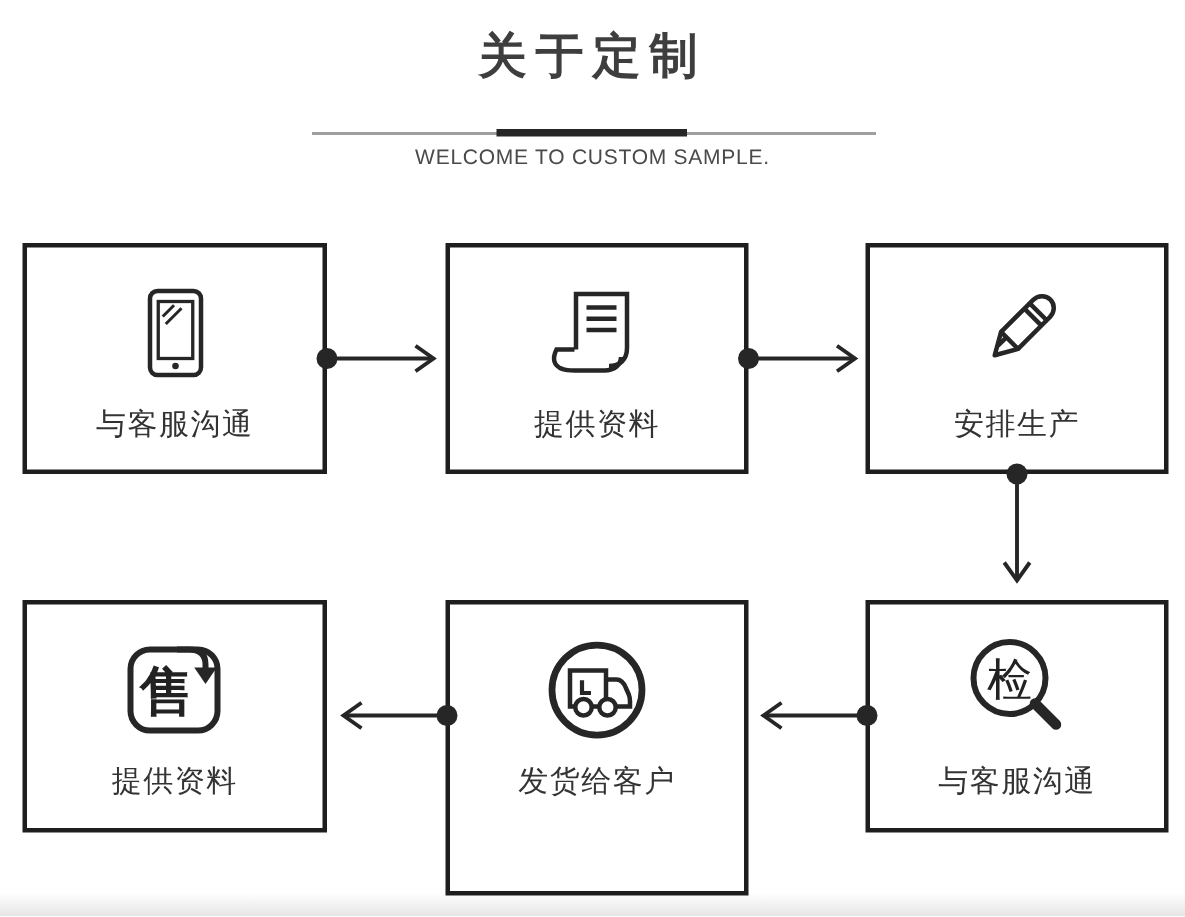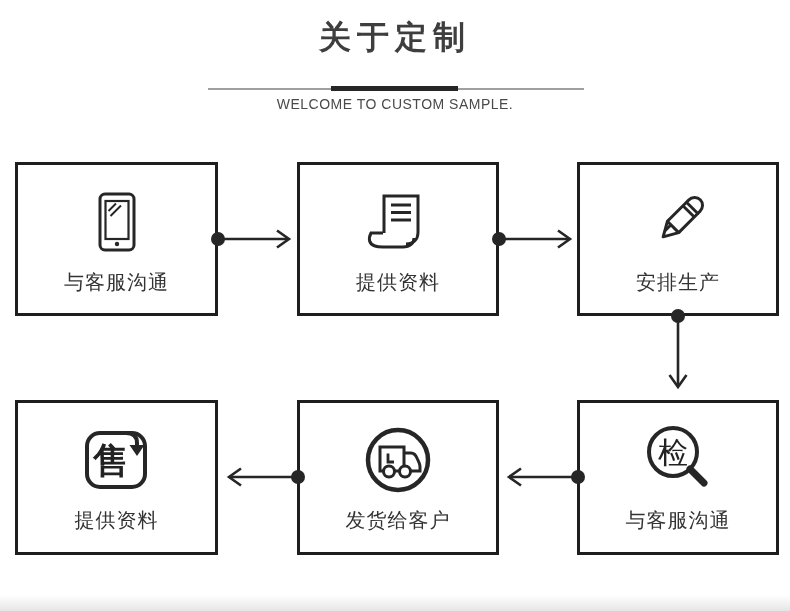--- a/index.html
+++ b/index.html
@@ -49,21 +49,21 @@
     background: #ffffff;
     box-sizing: border-box;
     display: flex;
     flex-direction: column;
     align-items: center;
   }
   .b1 { left: 15px;  top: 162px; width: 203px; }
   .b2 { left: 297px; top: 162px; }
   .b3 { left: 577px; top: 162px; }
   .b4 { left: 15px;  top: 400px; width: 203px; height: 155px; }
-  .b5 { left: 297px; top: 400px; height: 155px; }
+  .b5 { left: 297px; top: 400px; height: 197px; }
   .b6 { left: 577px; top: 400px; height: 155px; }
   .icon-wrap {
     height: 70px;
     margin-top: 22px;
     display: flex;
     align-items: center;
     justify-content: center;
   }
   .box-label {
     margin-top: 12px;

